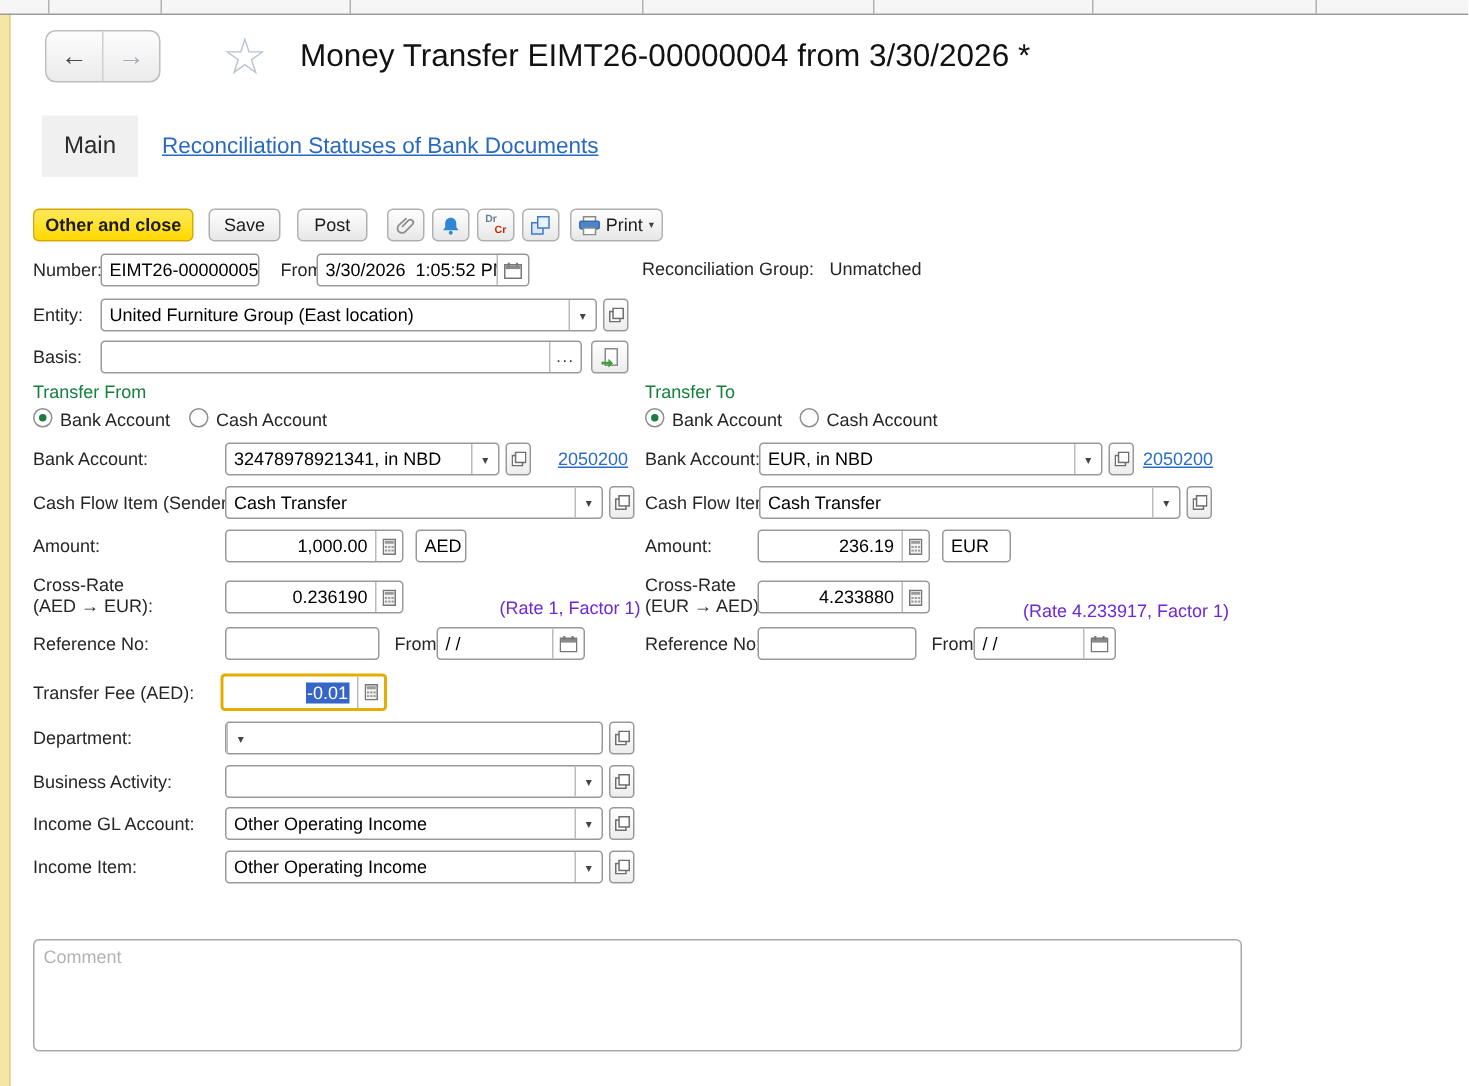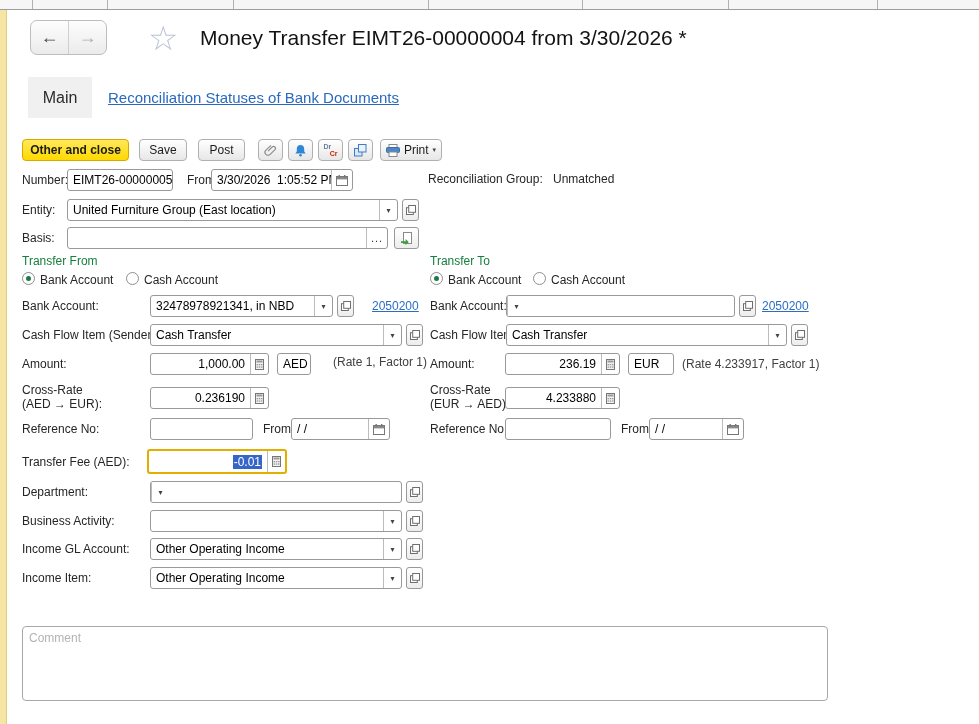--- a/index.html
+++ b/index.html
@@ -25,21 +25,21 @@
   .btn{position:absolute;top:139px;height:22px;border:1px solid #b0b0b0;border-radius:4px;background:linear-gradient(#ffffff,#e7e7e7);display:flex;align-items:center;justify-content:center;font-size:12px;color:#1c1c1c;box-sizing:border-box;gap:4px;cursor:pointer;}
   .btn.primary{border-color:#D8A800;background:linear-gradient(#FFE95A,#FFD900);font-weight:bold;}
   .drcr{position:relative;width:14px;height:14px;}
   .drcr b{position:absolute;font-size:7px;line-height:7px;font-weight:bold;}
   .drcr b.dr{left:0;top:0;color:#6b7f95;}
   .drcr b.cr{right:0;bottom:0;color:#cc2200;}
 
   .lbl{position:absolute;font-size:12px;color:#262626;white-space:nowrap;}
   .sect{position:absolute;font-size:12px;color:#15803d;white-space:nowrap;}
   .link{position:absolute;font-size:12px;color:#2B6CC4;text-decoration:underline;cursor:pointer;white-space:nowrap;}
-  .note{position:absolute;font-size:12px;color:#404040;line-height:14px;}
+  .note{position:absolute;font-size:12px;color:#6d28d9;line-height:14px;margin-top:43px;}
 
   .fld{position:absolute;height:22px;box-sizing:border-box;border:1px solid #999;border-radius:3px;background:#fff;display:flex;align-items:stretch;font-size:12px;color:#000;}
   .fld .txt{flex:1;display:flex;align-items:center;padding:0 5px;overflow:hidden;white-space:pre;}
   .fld .txt.num{justify-content:flex-end;}
   .fld .seg{width:17px;border-left:1px solid #bcbcbc;display:flex;align-items:center;justify-content:center;cursor:pointer;}
   .fld .seg.arr{font-size:8px;color:#444;}
   .fld .seg.wide{width:20px;}
   .fld .seg.dots{font-size:11px;color:#333;letter-spacing:1px;}
   .openbtn{position:absolute;width:17px;height:22px;box-sizing:border-box;border:1px solid #999;border-radius:3px;background:linear-gradient(#ffffff,#ededed);display:flex;align-items:center;justify-content:center;cursor:pointer;}
   .toolbtn{position:absolute;height:22px;box-sizing:border-box;border:1px solid #999;border-radius:3px;background:linear-gradient(#ffffff,#ededed);display:flex;align-items:center;justify-content:center;cursor:pointer;}
@@ -191,20 +191,21 @@
   <div class="openbtn" style="left:337px;top:295px">
       <svg width="10" height="10" viewBox="0 0 10 10">
         <rect x="0.5" y="2.7" width="6.8" height="6.8" fill="#fff" stroke="#6e6e6e"></rect>
         <rect x="2.7" y="0.5" width="6.8" height="6.8" fill="#fff" stroke="#6e6e6e"></rect>
       </svg>
     </div>
   <div class="link" style="left:372px;top:299px">2050200</div>
 
   <div class="lbl" style="left:430px;top:299px">Bank Account:</div>
   <div class="fld" style="left:506px;top:295px;width:229px">
+    <span class="txt">EUR, in NBD</span>
     <span class="seg arr">▾</span>
   </div>
   <div class="openbtn" style="left:739px;top:295px">
       <svg width="10" height="10" viewBox="0 0 10 10">
         <rect x="0.5" y="2.7" width="6.8" height="6.8" fill="#fff" stroke="#6e6e6e"></rect>
         <rect x="2.7" y="0.5" width="6.8" height="6.8" fill="#fff" stroke="#6e6e6e"></rect>
       </svg>
     </div>
   <div class="link" style="left:762px;top:299px">2050200</div>
 
@@ -338,21 +339,21 @@
         <svg width="12" height="11" viewBox="0 0 12 11">
           <rect x="0.5" y="1.5" width="11" height="9" fill="#fff" stroke="#777"></rect>
           <rect x="1" y="2" width="10" height="2.4" fill="#8a8a8a"></rect>
           <rect x="2.5" y="0" width="1.4" height="2.6" fill="#777"></rect>
           <rect x="8" y="0" width="1.4" height="2.6" fill="#777"></rect>
         </svg>
       </span>
   </div>
 
   <div class="lbl" style="left:22px;top:455px">Transfer Fee (AED):</div>
-  <div class="fld fee" style="left:147px;top:449px;width:140px">
+  <div class="fld fee" style="left:147px;top:449px;width:111px">
     <span class="txt num"><span class="fee-sel">-0.01</span></span>
     <span class="seg">
         <svg width="9" height="11" viewBox="0 0 9 11">
           <rect x="0.5" y="0.5" width="8" height="10" fill="#f2f2f2" stroke="#777"></rect>
           <rect x="1.5" y="1.5" width="6" height="2" fill="#9a9a9a"></rect>
           <rect x="1.6" y="5" width="1.5" height="1.3" fill="#9a9a9a"></rect>
           <rect x="3.8" y="5" width="1.5" height="1.3" fill="#9a9a9a"></rect>
           <rect x="6" y="5" width="1.5" height="1.3" fill="#9a9a9a"></rect>
           <rect x="1.6" y="7.4" width="1.5" height="1.3" fill="#9a9a9a"></rect>
           <rect x="3.8" y="7.4" width="1.5" height="1.3" fill="#9a9a9a"></rect>

